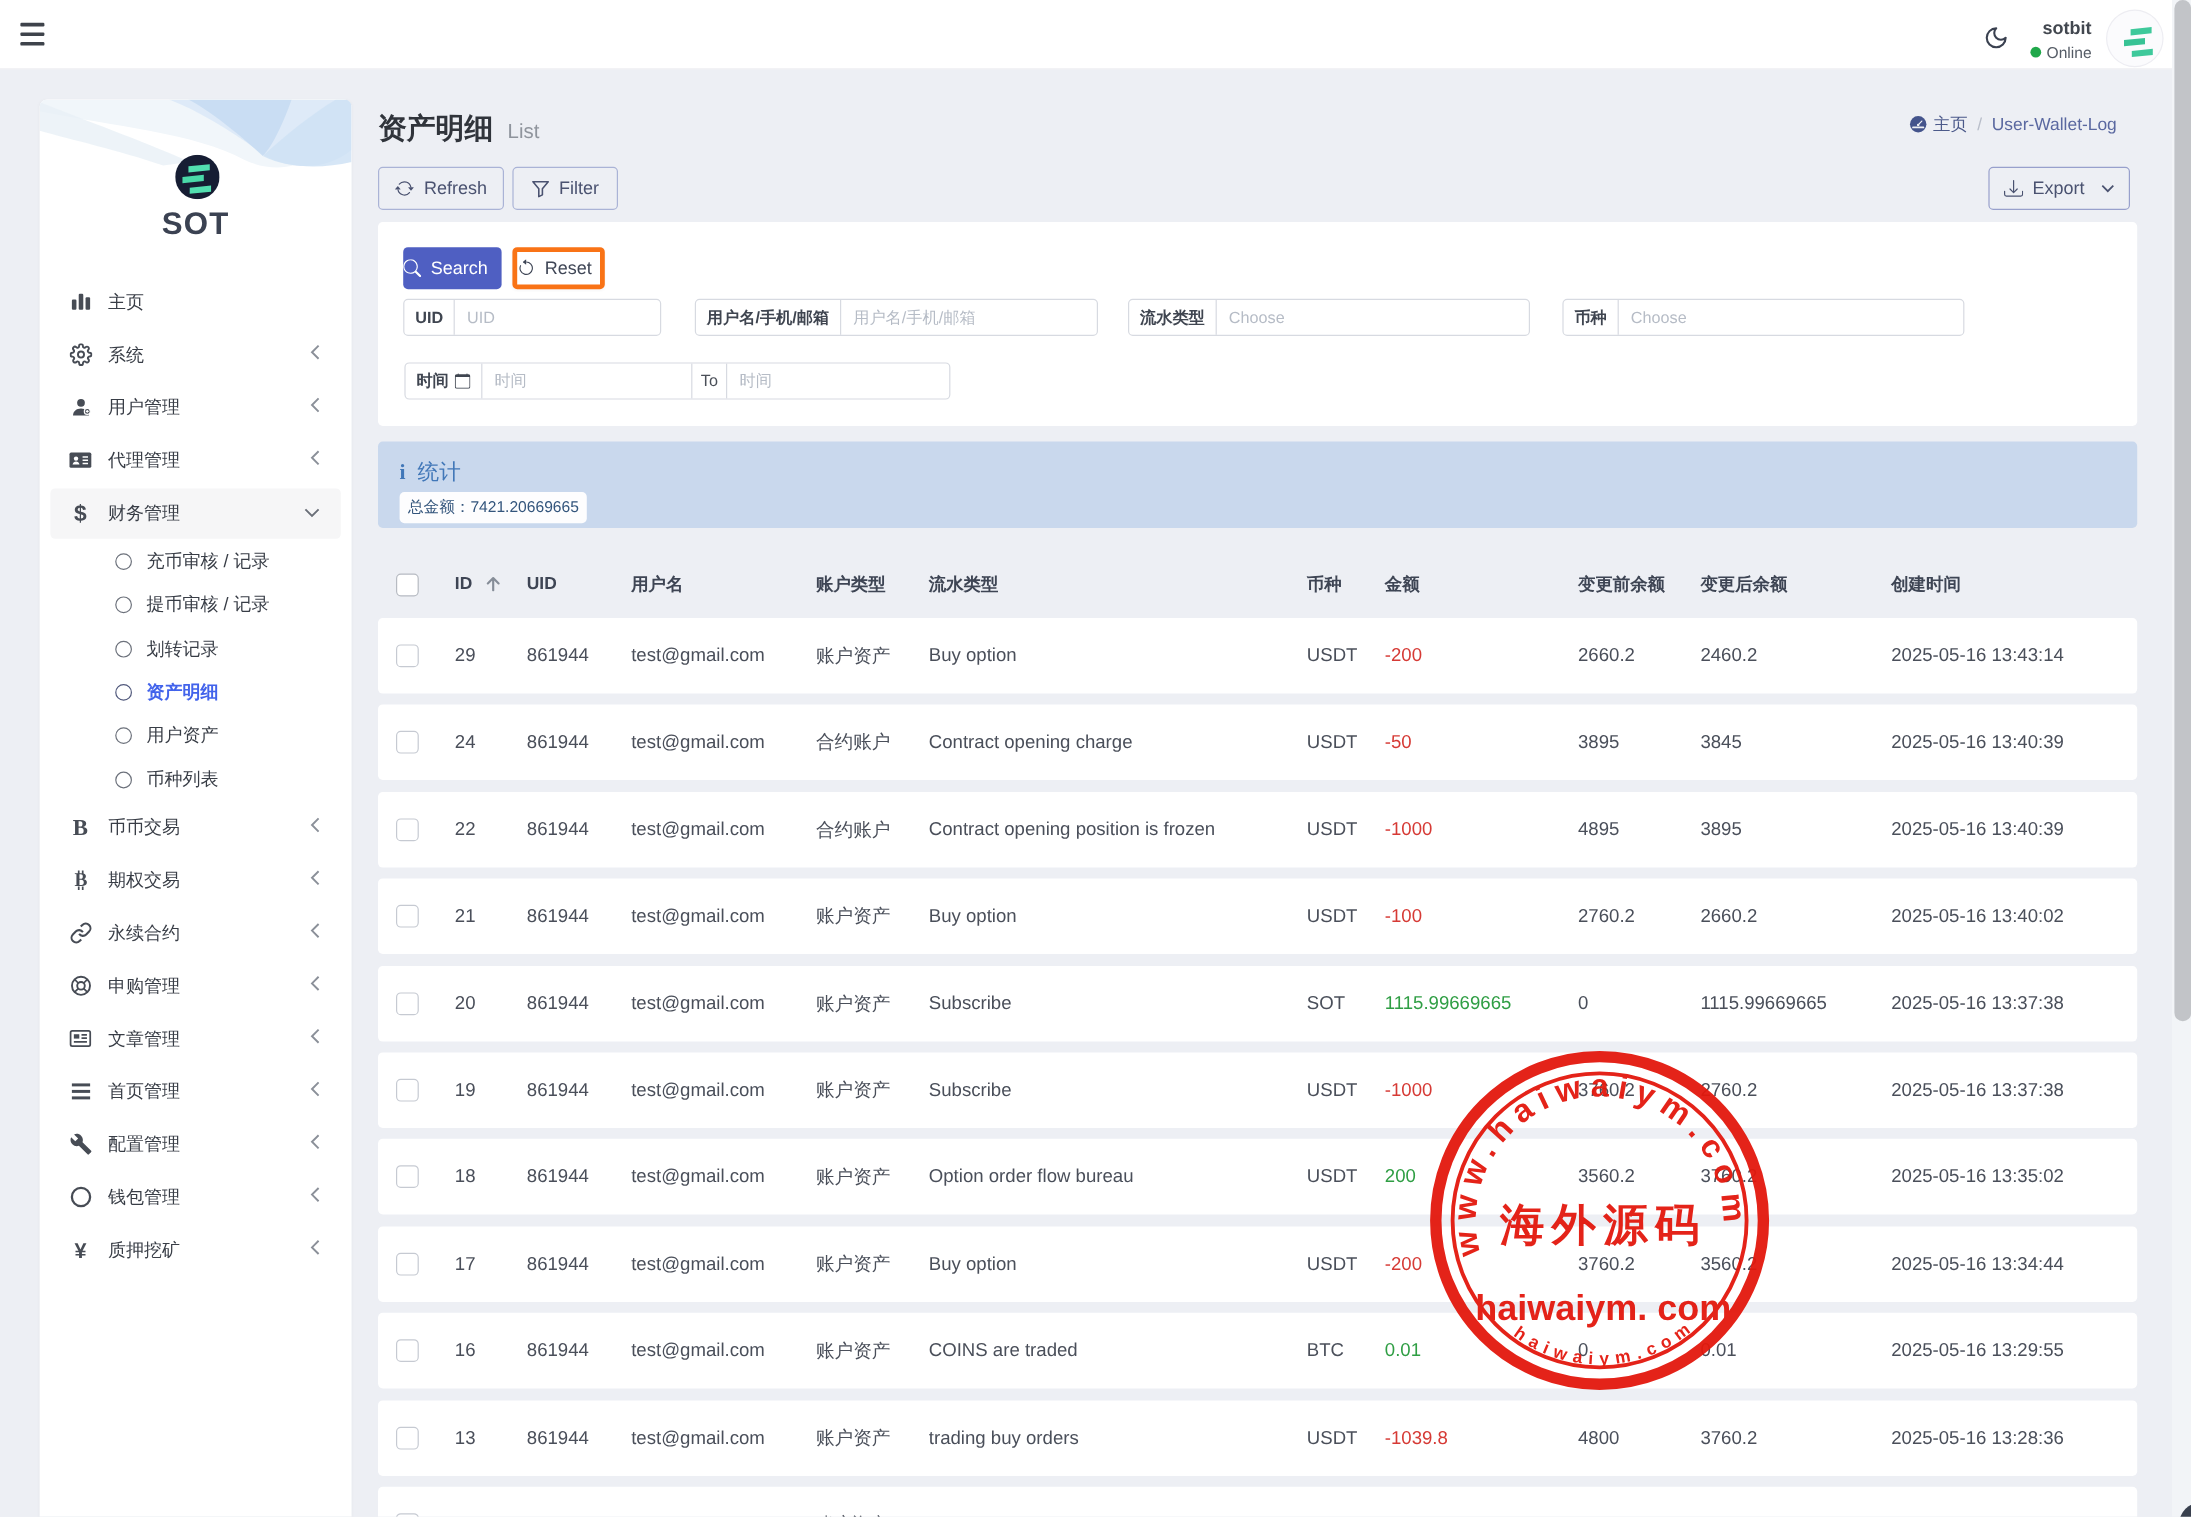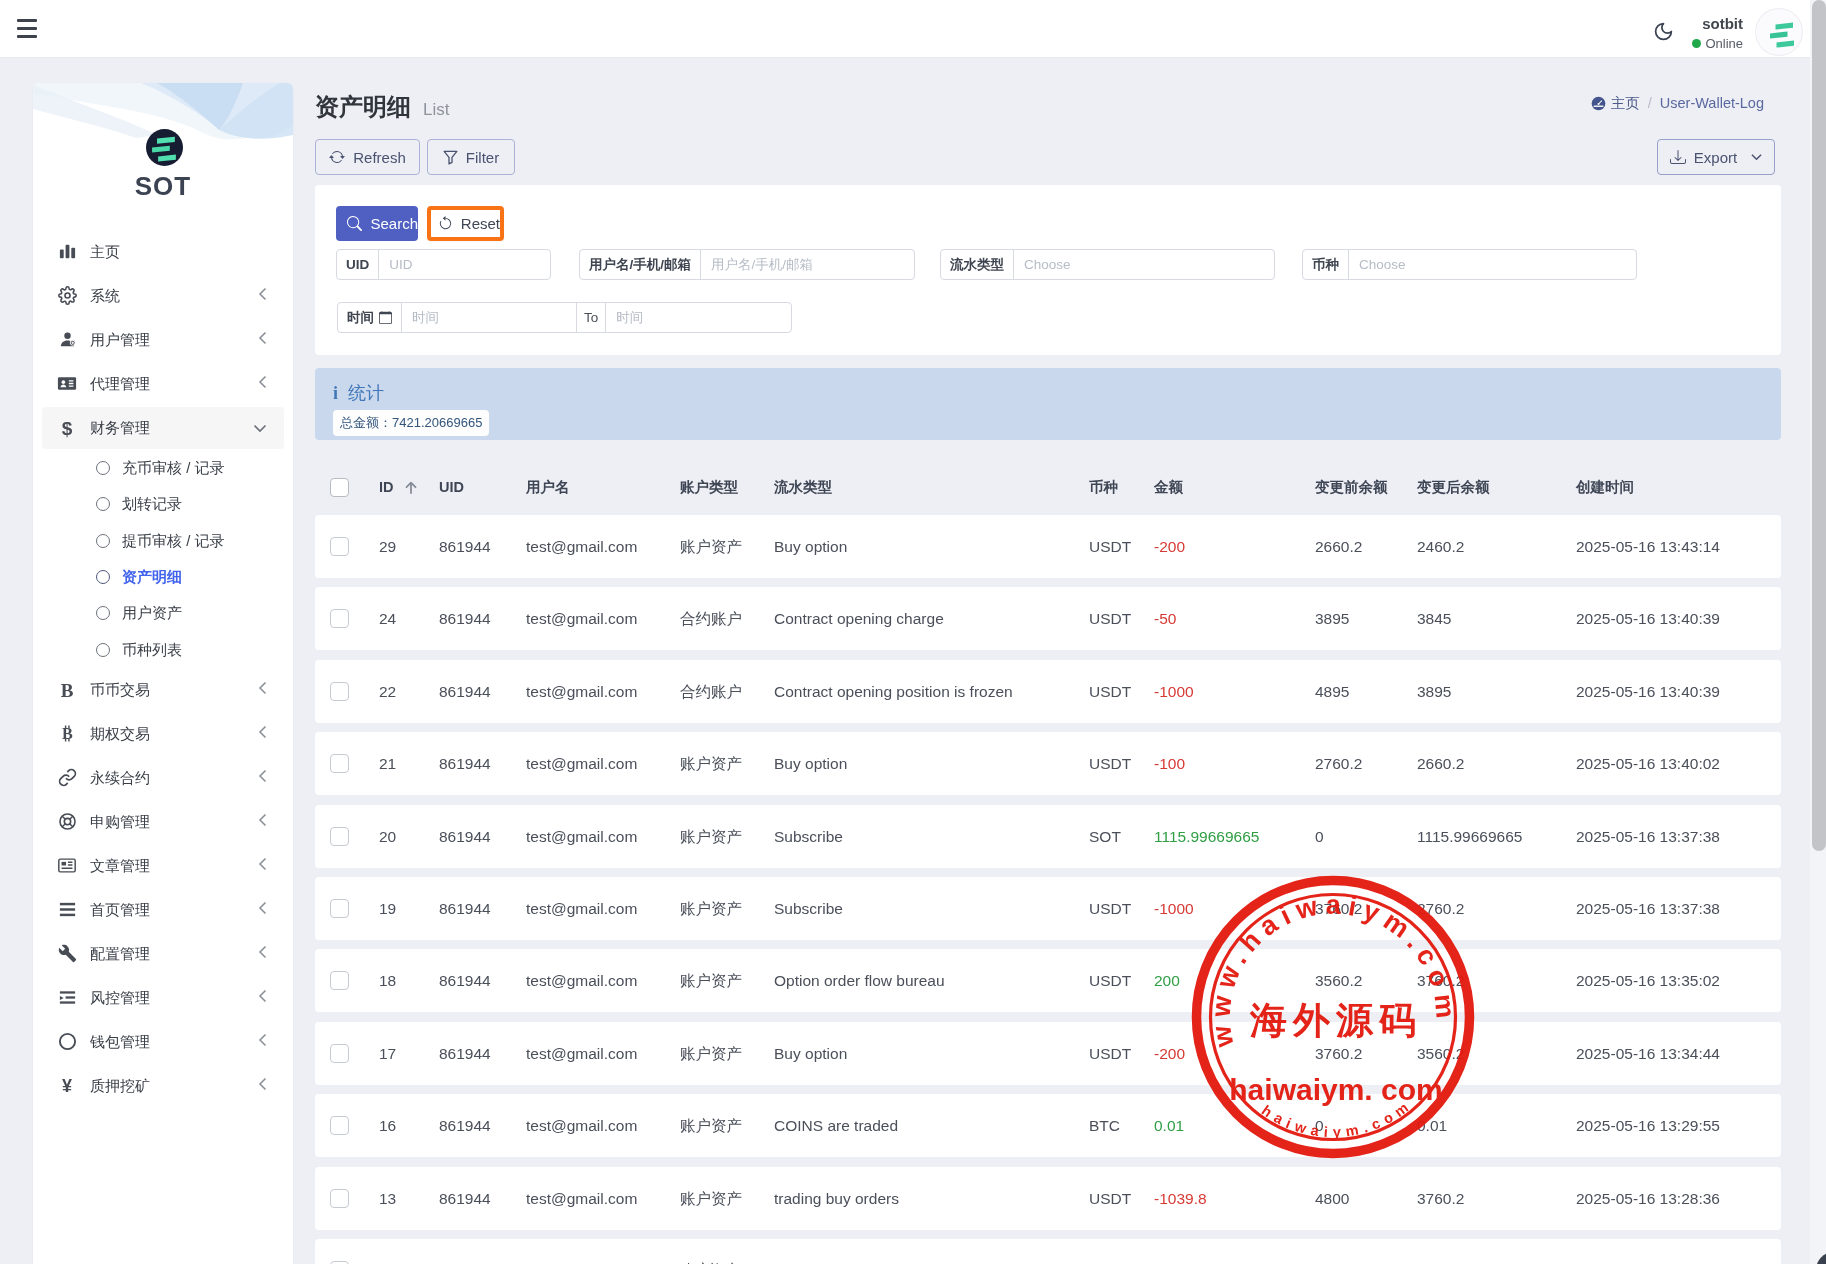--- a/index.html
+++ b/index.html
@@ -37,21 +37,21 @@
 .crumb { position:absolute; top:94px; right:62px; font-size:14.5px; color:#4c598f; }
 .crumb .sep { color:#b8bdc9; margin:0 8px; }
 .crumb .last { color:#5a68a0; }
 
 .btn { position:absolute; height:36px; border-radius:4px; border:1px solid #aab3d6; background:transparent; font-size:15px; color:#4a5270; display:flex; align-items:center; justify-content:center; gap:8px; }
 #btn-refresh { left:315px; top:139px; width:105px; }
 #btn-filter { left:427px; top:139px; width:88px; }
 #btn-export { left:1657px; top:139px; width:118px; border-color:#98a0cc; }
 
 .search-card { position:absolute; left:315px; top:185px; width:1466px; height:170px; background:#fff; border-radius:4px; }
-.btn2 { position:absolute; height:35px; border-radius:4px; font-size:15px; display:flex; align-items:center; justify-content:flex-end; gap:8px; }
+.btn2 { position:absolute; height:35px; border-radius:4px; font-size:15px; display:flex; align-items:center; justify-content:flex-start; gap:8px; }
 #btn-search { left:21px; top:21px; width:82px; background:#4f5fc2; color:#fff; }
 #btn-reset { left:112px; top:21px; width:77px; background:#fff; color:#3f4656; border:4px solid #f97316; box-shadow:0 1px 2px rgba(40,50,70,.04); }
 
 .ig { position:absolute; height:31px; border:1px solid #d7dae1; border-radius:4px; background:#fff; display:flex; align-items:center; }
 .ig .lab { height:100%; display:flex; align-items:center; padding:0 9px; border-right:1px solid #d7dae1; font-size:13.5px; font-weight:700; color:#3f4550; white-space:nowrap; }
 .ig .ph { padding:0 10px; font-size:13.5px; color:#b6bcc6; white-space:nowrap; }
 
 .stats { position:absolute; left:315px; top:368px; width:1466px; height:72px; background:#c9d8ed; border-radius:4px; }
 .stats .head { position:absolute; left:18px; top:13px; font-size:18px; color:#4177b8; }
 .stats .badge { position:absolute; left:18px; top:42px; background:#fdfdfe; border-radius:4px; padding:4px 7px; font-size:13px; color:#33557c; }
@@ -165,25 +165,25 @@
         <div class="ch"><svg width="14" height="9" viewBox="0 0 14 9" fill="none" stroke="#6a6f78" stroke-width="1.6">
             <path d="M1.5 1.5L7 7l5.5-5.5"></path>
           </svg></div>
       </div>
       <div class="smi">
         <div class="cir"></div>
         <div class="tx">充币审核 / 记录</div>
       </div>
       <div class="smi">
         <div class="cir"></div>
-        <div class="tx">划转记录</div>
+        <div class="tx">提币审核 / 记录</div>
       </div>
       <div class="smi">
         <div class="cir"></div>
-        <div class="tx">提币审核 / 记录</div>
+        <div class="tx">划转记录</div>
       </div>
       <div class="smi act">
         <div class="cir"></div>
         <div class="tx">资产明细</div>
       </div>
       <div class="smi">
         <div class="cir"></div>
         <div class="tx">用户资产</div>
       </div>
       <div class="smi">
@@ -250,34 +250,20 @@
         <div class="tx">首页管理</div>
         <div class="ch"><svg width="9" height="14" viewBox="0 0 9 14" fill="none" stroke="#8b9099" stroke-width="1.6">
             <path d="M7.5 1.5L2 7l5.5 5.5"></path>
           </svg></div>
       </div>
       <div class="mi">
         <div class="ic"><svg width="19" height="19" viewBox="0 0 24 24" fill="#474c55">
             <path d="M22.7 19l-9.1-9.1c.9-2.3.4-5-1.5-6.9-2-2-5-2.4-7.4-1.3L9 6 6 9 1.6 4.7C.4 7.1.9 10.1 2.9 12.1c1.9 1.9 4.6 2.4 6.9 1.5l9.1 9.1c.4.4 1 .4 1.4 0l2.3-2.3c.5-.4.5-1 .1-1.4z"></path>
           </svg></div>
         <div class="tx">配置管理</div>
-        <div class="ch"><svg width="9" height="14" viewBox="0 0 9 14" fill="none" stroke="#8b9099" stroke-width="1.6">
-            <path d="M7.5 1.5L2 7l5.5 5.5"></path>
-          </svg></div>
-      </div>
-      <div class="mi">
-        <div class="ic"><svg width="19" height="19" viewBox="0 0 20 20">
-            <g fill="#474c55">
-              <rect x="2" y="3.5" width="16" height="2.4"></rect>
-              <rect x="8" y="8.8" width="10" height="2.4"></rect>
-              <rect x="2" y="14.1" width="16" height="2.4"></rect>
-              <path d="M2 8.3l4 2.1-4 2.1z"></path>
-            </g>
-          </svg></div>
-        <div class="tx">风控管理</div>
         <div class="ch"><svg width="9" height="14" viewBox="0 0 9 14" fill="none" stroke="#8b9099" stroke-width="1.6">
             <path d="M7.5 1.5L2 7l5.5 5.5"></path>
           </svg></div>
       </div>
       <div class="mi">
         <div class="ic"><svg width="19" height="19" viewBox="0 0 20 20" fill="none" stroke="#474c55" stroke-width="2">
             <circle cx="10" cy="10" r="8"></circle>
           </svg></div>
         <div class="tx">钱包管理</div>
         <div class="ch"><svg width="9" height="14" viewBox="0 0 9 14" fill="none" stroke="#8b9099" stroke-width="1.6">

